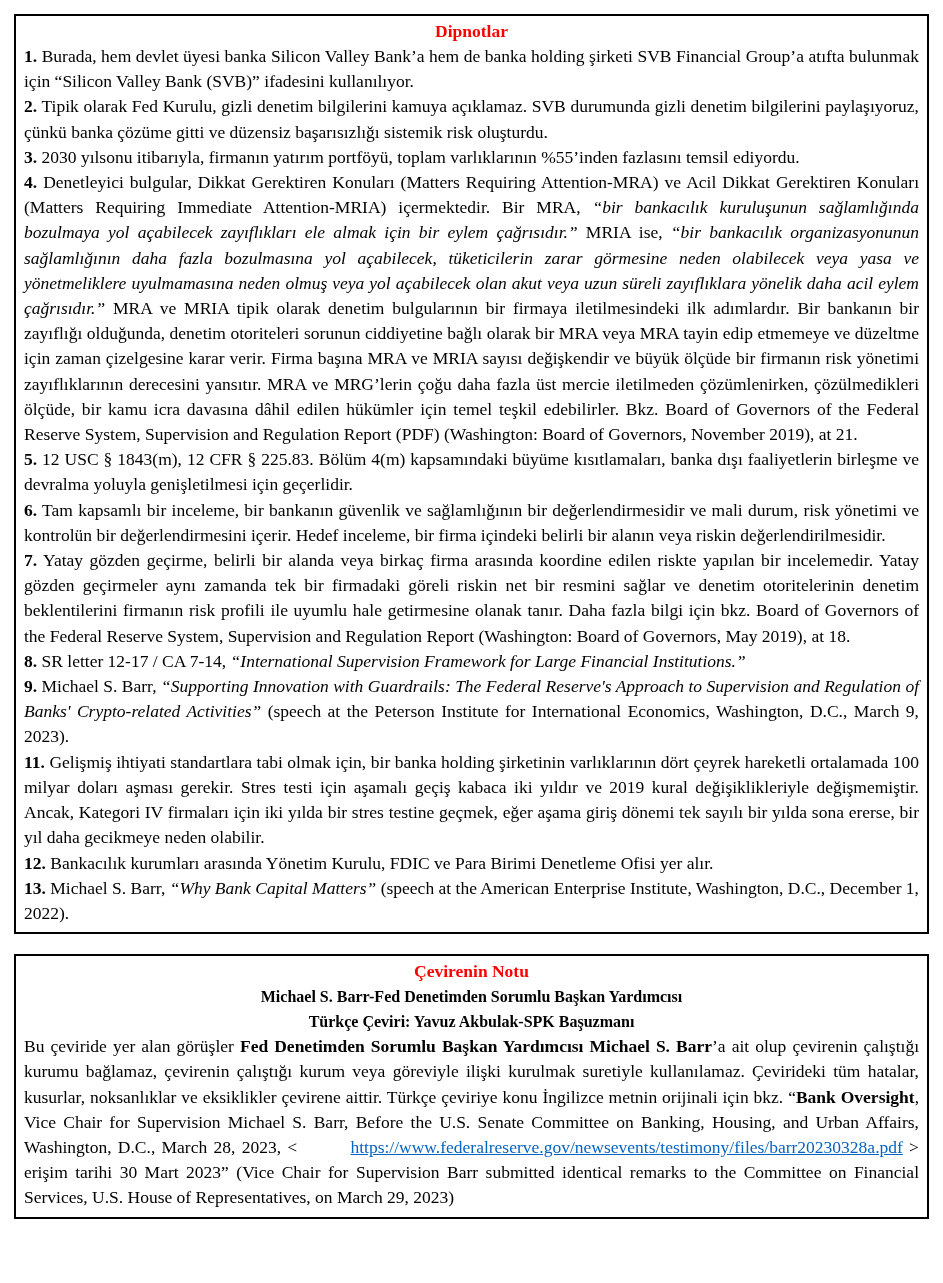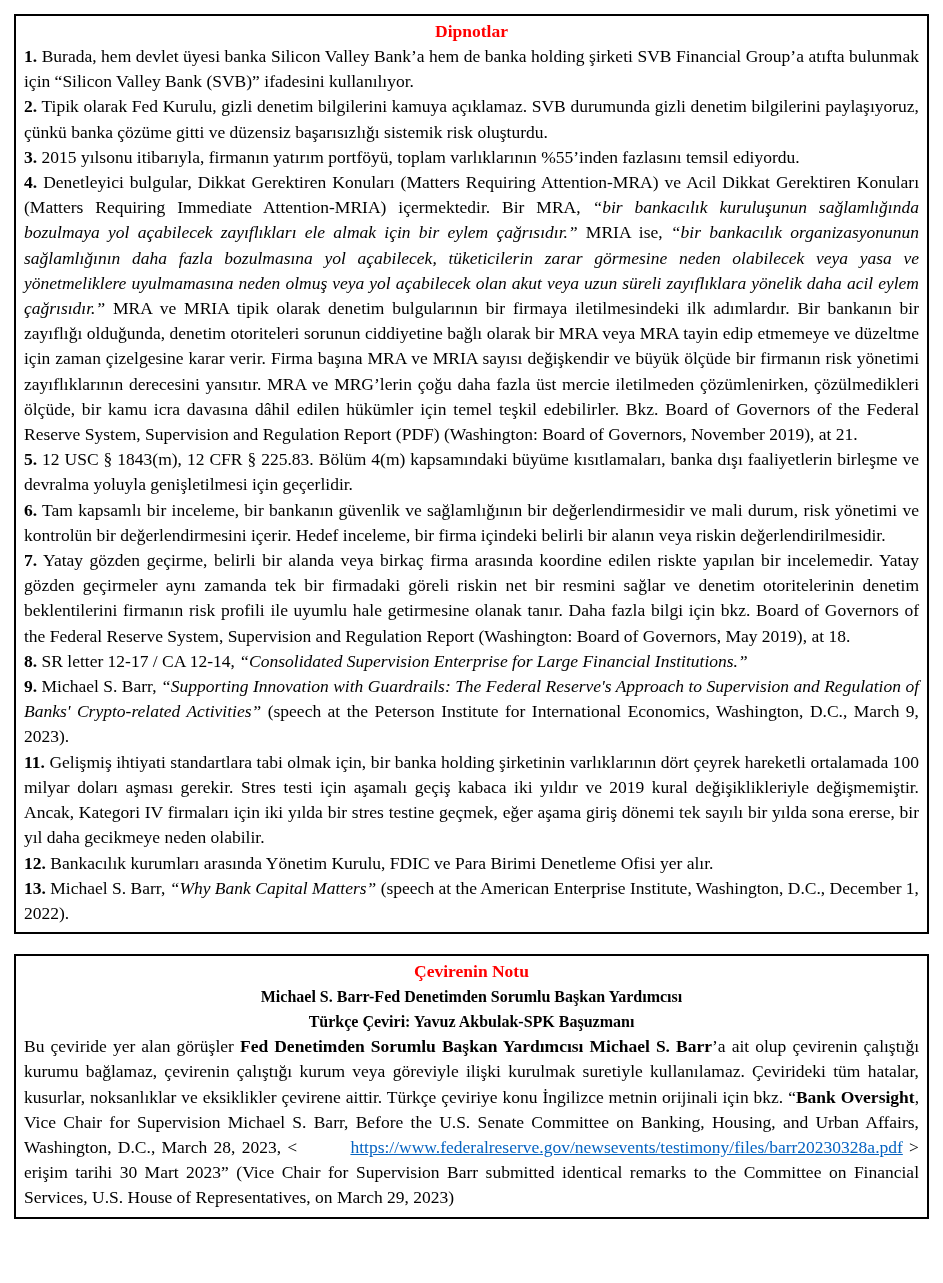--- a/index.html
+++ b/index.html
@@ -62,26 +62,26 @@
 </head>
 <body>
 
 <div class="page">
 
   <section class="box">
     <h1 class="box-title">Dipnotlar</h1>
     <div id="footnotes-container">
         <p class="footnote"><span class="b">1.</span><span> Burada, hem devlet üyesi banka Silicon Valley Bank’a hem de banka holding şirketi SVB Financial Group’a atıfta bulunmak için “Silicon Valley Bank (SVB)” ifadesini kullanılıyor.</span></p>
         <p class="footnote"><span class="b">2.</span><span> Tipik olarak Fed Kurulu, gizli denetim bilgilerini kamuya açıklamaz. SVB durumunda gizli denetim bilgilerini paylaşıyoruz, çünkü banka çözüme gitti ve düzensiz başarısızlığı sistemik risk oluşturdu.</span></p>
-        <p class="footnote"><span class="b">3.</span><span> 2015 yılsonu itibarıyla, firmanın yatırım portföyü, toplam varlıklarının %55’inden fazlasını temsil ediyordu.</span></p>
+        <p class="footnote"><span class="b">3.</span><span> 2030 yılsonu itibarıyla, firmanın yatırım portföyü, toplam varlıklarının %55’inden fazlasını temsil ediyordu.</span></p>
         <p class="footnote"><span class="b">4.</span><span> Denetleyici bulgular, Dikkat Gerektiren Konuları (Matters Requiring Attention-MRA) ve Acil Dikkat Gerektiren Konuları (Matters Requiring Immediate Attention-MRIA) içermektedir. Bir MRA, </span><span class="i">“bir bankacılık kuruluşunun sağlamlığında bozulmaya yol açabilecek zayıflıkları ele almak için bir eylem çağrısıdır.”</span><span> MRIA ise, </span><span class="i">“bir bankacılık organizasyonunun sağlamlığının daha fazla bozulmasına yol açabilecek, tüketicilerin zarar görmesine neden olabilecek veya yasa ve yönetmeliklere uyulmamasına neden olmuş veya yol açabilecek olan akut veya uzun süreli zayıflıklara yönelik daha acil eylem çağrısıdır.”</span><span> MRA ve MRIA tipik olarak denetim bulgularının bir firmaya iletilmesindeki ilk adımlardır. Bir bankanın bir zayıflığı olduğunda, denetim otoriteleri sorunun ciddiyetine bağlı olarak bir MRA veya MRA tayin edip etmemeye ve düzeltme için zaman çizelgesine karar verir. Firma başına MRA ve MRIA sayısı değişkendir ve büyük ölçüde bir firmanın risk yönetimi zayıflıklarının derecesini yansıtır. MRA ve MRG’lerin çoğu daha fazla üst mercie iletilmeden çözümlenirken, çözülmedikleri ölçüde, bir kamu icra davasına dâhil edilen hükümler için temel teşkil edebilirler. Bkz. Board of Governors of the Federal Reserve System, Supervision and Regulation Report (PDF) (Washington: Board of Governors, November 2019), at 21.</span></p>
         <p class="footnote"><span class="b">5.</span><span> 12 USC § 1843(m), 12 CFR § 225.83. Bölüm 4(m) kapsamındaki büyüme kısıtlamaları, banka dışı faaliyetlerin birleşme ve devralma yoluyla genişletilmesi için geçerlidir.</span></p>
         <p class="footnote"><span class="b">6.</span><span> Tam kapsamlı bir inceleme, bir bankanın güvenlik ve sağlamlığının bir değerlendirmesidir ve mali durum, risk yönetimi ve kontrolün bir değerlendirmesini içerir. Hedef inceleme, bir firma içindeki belirli bir alanın veya riskin değerlendirilmesidir.</span></p>
         <p class="footnote"><span class="b">7.</span><span> Yatay gözden geçirme, belirli bir alanda veya birkaç firma arasında koordine edilen riskte yapılan bir incelemedir. Yatay gözden geçirmeler aynı zamanda tek bir firmadaki göreli riskin net bir resmini sağlar ve denetim otoritelerinin denetim beklentilerini firmanın risk profili ile uyumlu hale getirmesine olanak tanır. Daha fazla bilgi için bkz. Board of Governors of the Federal Reserve System, Supervision and Regulation Report (Washington: Board of Governors, May 2019), at 18.</span></p>
-        <p class="footnote"><span class="b">8.</span><span> SR letter 12-17 / CA 12-14, </span><span class="i">“Consolidated Supervision Enterprise for Large Financial Institutions.”</span></p>
+        <p class="footnote"><span class="b">8.</span><span> SR letter 12-17 / CA 7-14, </span><span class="i">“International Supervision Framework for Large Financial Institutions.”</span></p>
         <p class="footnote"><span class="b">9.</span><span> Michael S. Barr, </span><span class="i">“Supporting Innovation with Guardrails: The Federal Reserve's Approach to Supervision and Regulation of Banks' Crypto-related Activities”</span><span> (speech at the Peterson Institute for International Economics, Washington, D.C., March 9, 2023).</span></p>
         <p class="footnote"><span class="b">11.</span><span> Gelişmiş ihtiyati standartlara tabi olmak için, bir banka holding şirketinin varlıklarının dört çeyrek hareketli ortalamada 100 milyar doları aşması gerekir. Stres testi için aşamalı geçiş kabaca iki yıldır ve 2019 kural değişiklikleriyle değişmemiştir. Ancak, Kategori IV firmaları için iki yılda bir stres testine geçmek, eğer aşama giriş dönemi tek sayılı bir yılda sona ererse, bir yıl daha gecikmeye neden olabilir.</span></p>
         <p class="footnote"><span class="b">12.</span><span> Bankacılık kurumları arasında Yönetim Kurulu, FDIC ve Para Birimi Denetleme Ofisi yer alır.</span></p>
         <p class="footnote"><span class="b">13.</span><span> Michael S. Barr, </span><span class="i">“Why Bank Capital Matters”</span><span> (speech at the American Enterprise Institute, Washington, D.C., December 1, 2022).</span></p>
       </div>
   </section>
 
   <section class="box">
     <h1 class="box-title">Çevirenin Notu</h1>
     <p class="subtitle">Michael S. Barr-Fed Denetimden Sorumlu Başkan Yardımcısı</p>

